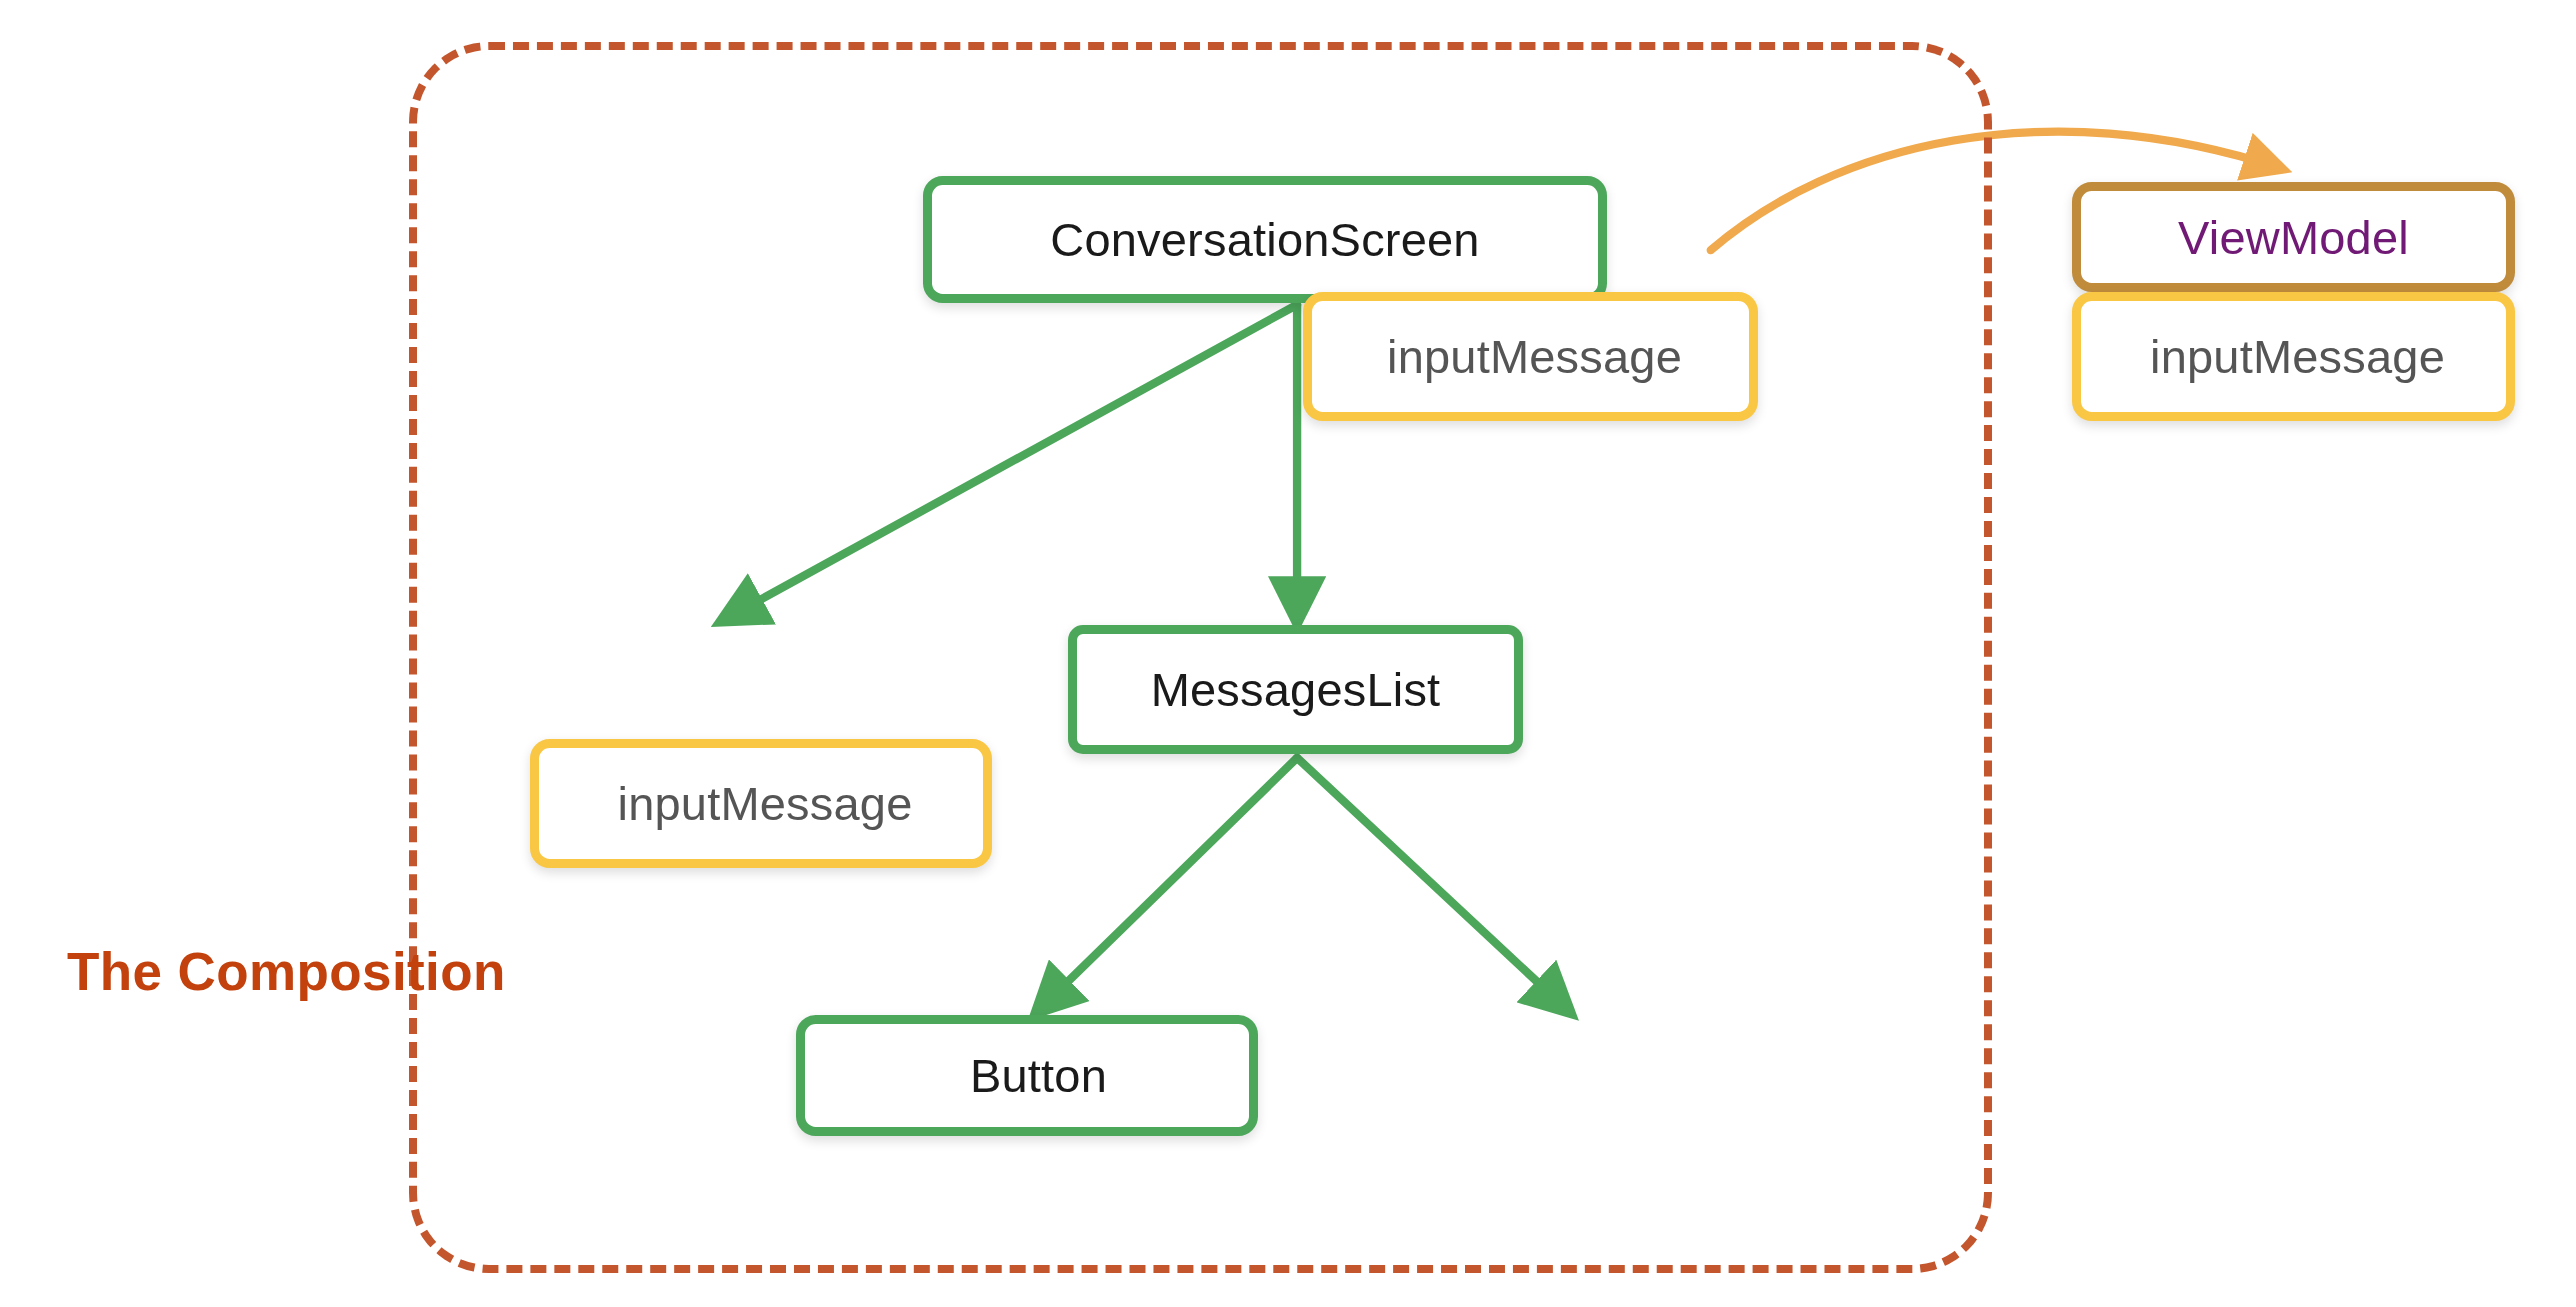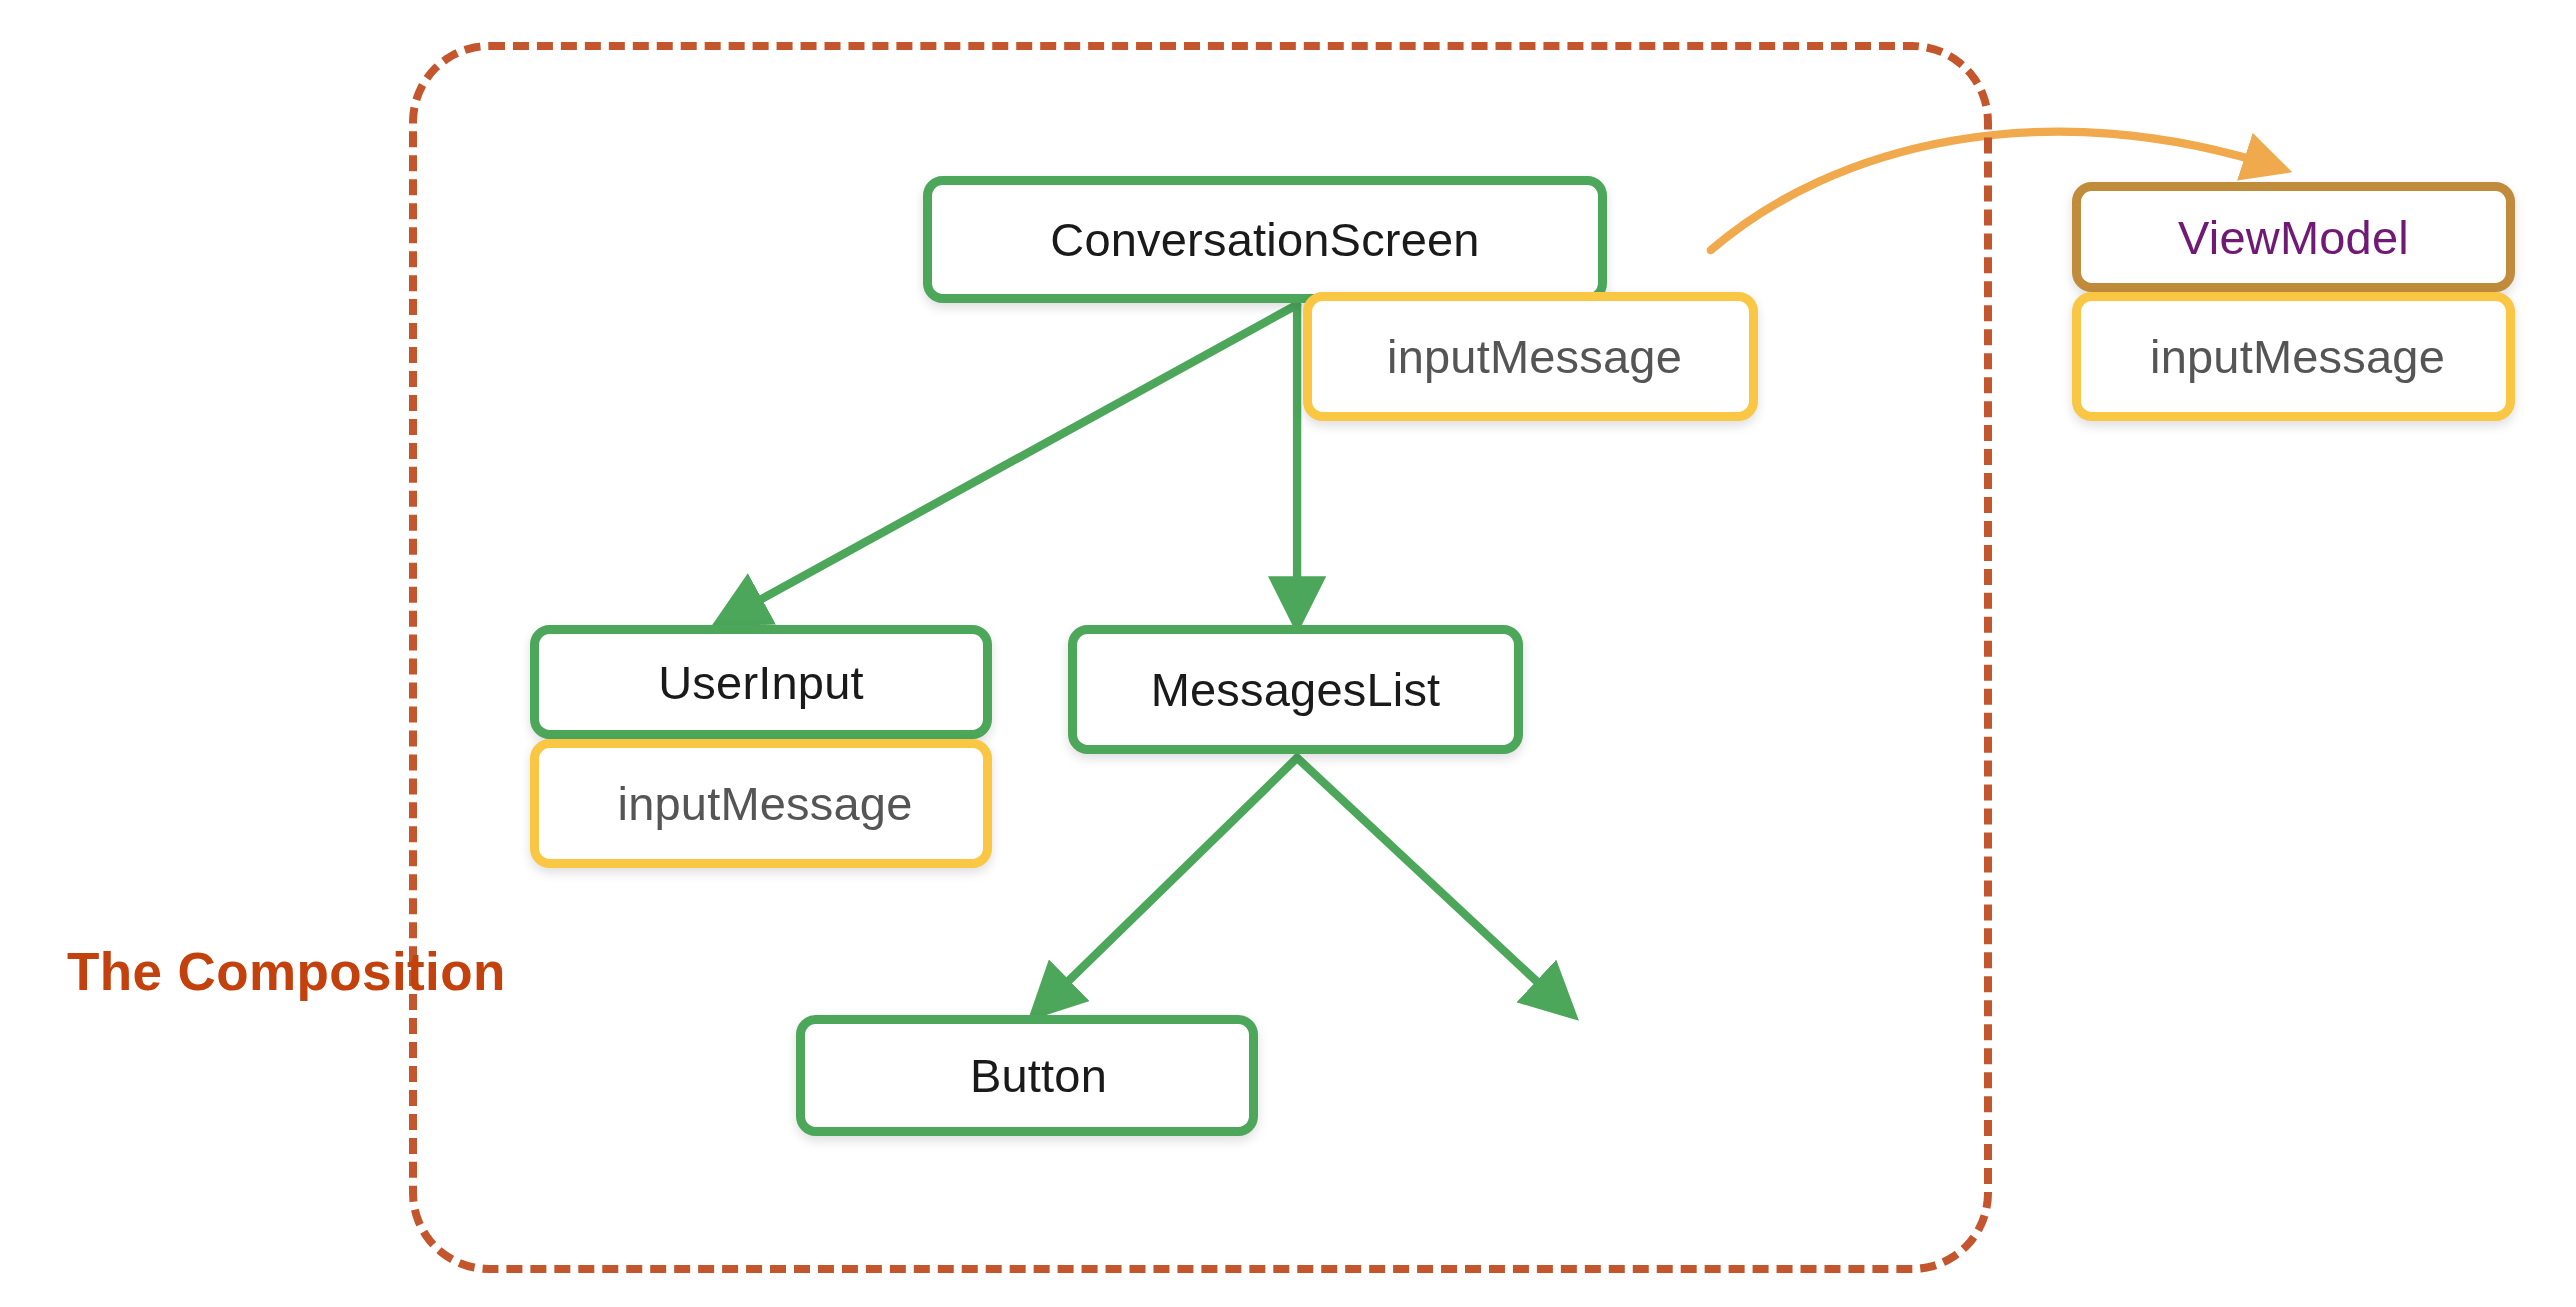--- a/index.html
+++ b/index.html
@@ -134,29 +134,26 @@
   </div>
 
   <div class="node brown z-base" style="left:2072px; top:182px; width:443px; height:110px;">
     <span class="label">ViewModel</span>
   </div>
 
   <div class="node yellow z-chip" style="left:2072px; top:292px; width:443px; height:129px;">
     <span class="label">inputMessage</span>
   </div>
 
-  <div class="node green z-base" style="left:530px; top:625px; width:462px; height:114px;">
-    <span class="label">UserInput</span>
-  </div>
 
   <div class="node yellow z-chip" style="left:530px; top:739px; width:462px; height:129px;">
     <span class="label">inputMessage</span>
   </div>
 
-  <div class="node green z-base" style="left:1068px; top:625px; width:455px; height:129px;">
+  <div class="node green z-base" style="left:1068px; top:625px; width:455px; height:129px;border-radius:15px;">
     <span class="label">MessagesList</span>
   </div>
 
   <div class="node green z-base" style="left:796px; top:1015px; width:462px; height:121px;padding-left:23px;">
     <span class="label">Button</span>
   </div>
 
 
   <div id="composition-caption">The Composition</div>
 

